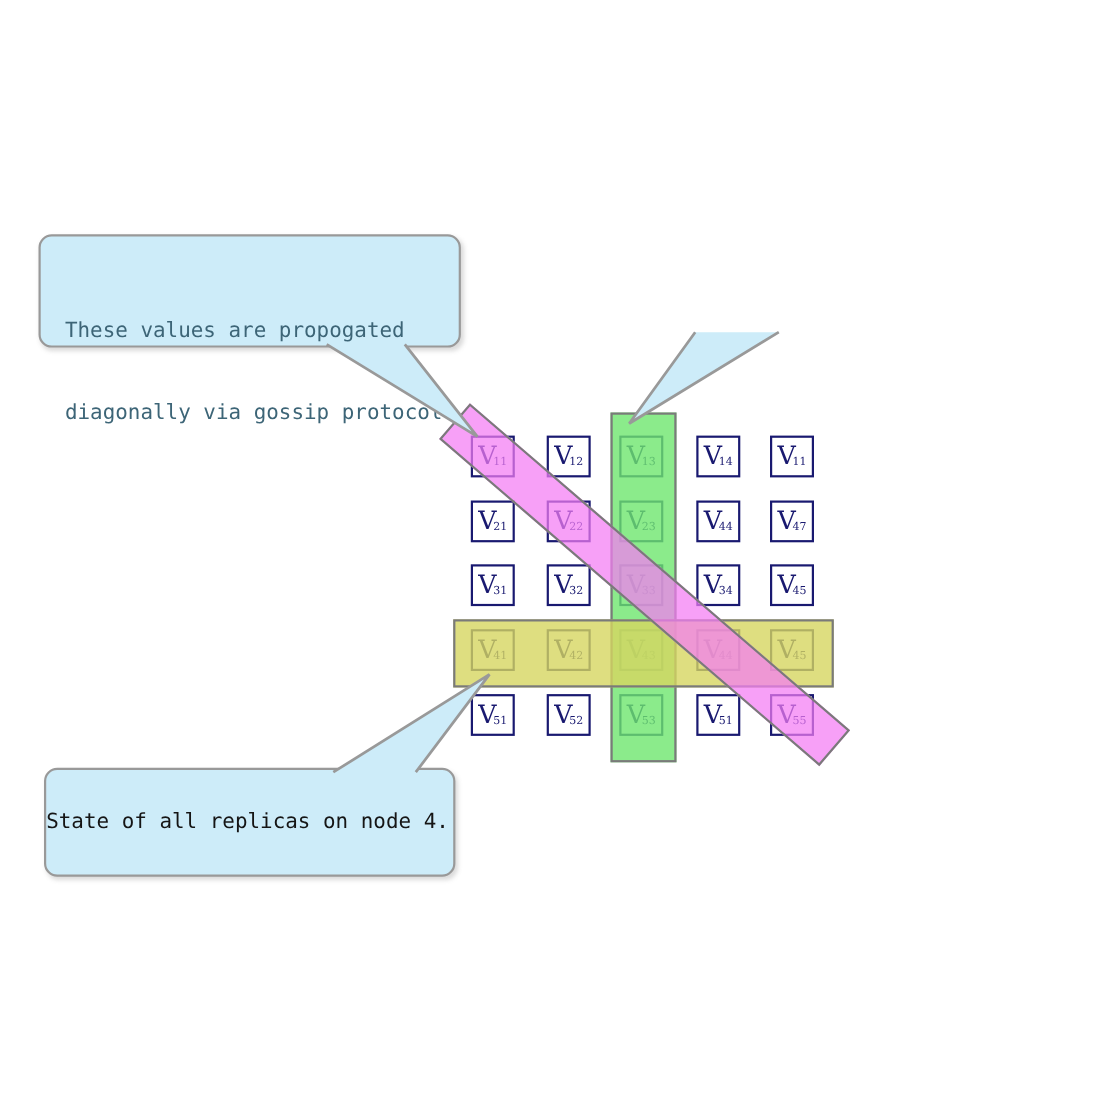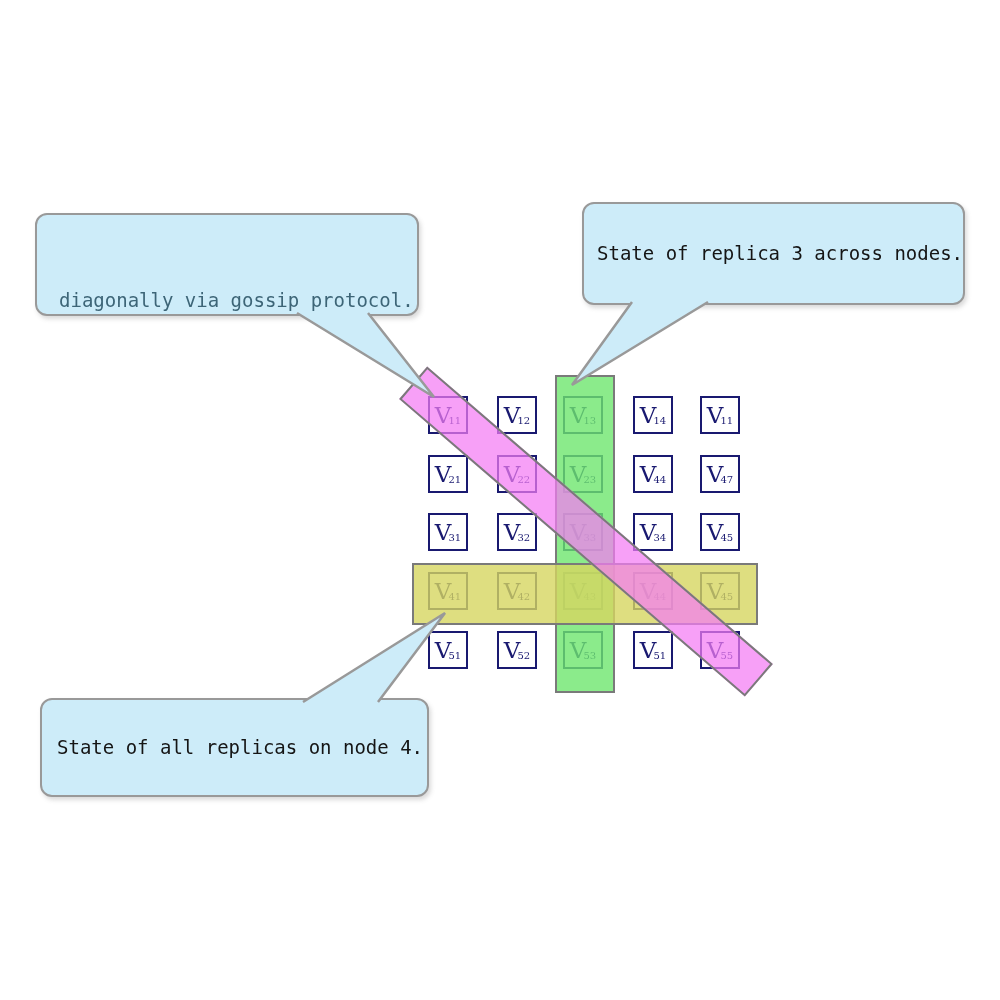--- a/index.html
+++ b/index.html
@@ -35,21 +35,21 @@
     position:absolute;
     background:var(--callout-fill);
     border:2.5px solid var(--callout-border);
     border-radius:12px;
     box-shadow:2px 3px 4px rgba(110,110,110,.25);
     font-size:19px;line-height:25px;
     white-space:pre;
   }
   #callout-gossip{left:35px;top:213px;width:358px;height:76px;padding:23px 0 0 22px;}
   #callout-replica{left:582px;top:202px;width:366px;height:99px;display:flex;align-items:center;padding-left:13px;}
-  #callout-node4{left:40px;top:698px;width:370px;height:95px;display:flex;align-items:center;padding-left:15px;}
+  #callout-node4{left:40px;top:698px;width:370px;height:95px;display:flex;align-items:center;}
   #tails{position:absolute;left:0;top:0;pointer-events:none;}
 </style>
 </head>
 <body>
 
 <div id="stage" style="--cell-border: #191970; --cell-fill: #ffffff; --diagonal-band: rgba(244,123,244,0.72); --column-band: rgba(110,230,110,0.8); --row-band: rgba(214,214,96,0.8); --band-border: #7a7a7a; --callout-fill: #cdecf9; --callout-border: #999999;">
 
   <div id="matrix">
       <div class="cell" style="left: 428px; top: 396px;">
         <span class="sym">V</span>
@@ -151,26 +151,24 @@
         <span class="sym">V</span>
         <sub>55</sub>
       </div>
     </div>
 
   <div class="band" id="column-band"></div>
   <div class="band" id="row-band"></div>
   <div class="band" id="diagonal-band"></div>
 
   <div class="callout" id="callout-gossip" style="color: rgb(61, 101, 119);">
+    <div>These values are propogated</div>
     <div>diagonally via gossip protocol.</div>
   </div>
 
-  <div class="callout" id="callout-replica" style="color: rgb(21, 21, 21);">
-    <div>State of replica 3 across nodes.</div>
-  </div>
 
   <div class="callout" id="callout-node4" style="color: rgb(21, 21, 21);">
     <div>State of all replicas on node 4.</div>
   </div>
 
   <svg id="tails" width="1000" height="1000" viewBox="0 0 1000 1000">
     <path id="tail-gossip" d="M297,313 L434,397 L368,313" fill="#cdecf9" stroke="#999999" stroke-width="2.5"></path>
     <path id="tail-replica" d="M632,302 L572,385 L708,302" fill="#cdecf9" stroke="#999999" stroke-width="2.5"></path>
     <path id="tail-node4" d="M303,702 L445,613 L378,702" fill="#cdecf9" stroke="#999999" stroke-width="2.5"></path>
   </svg>

